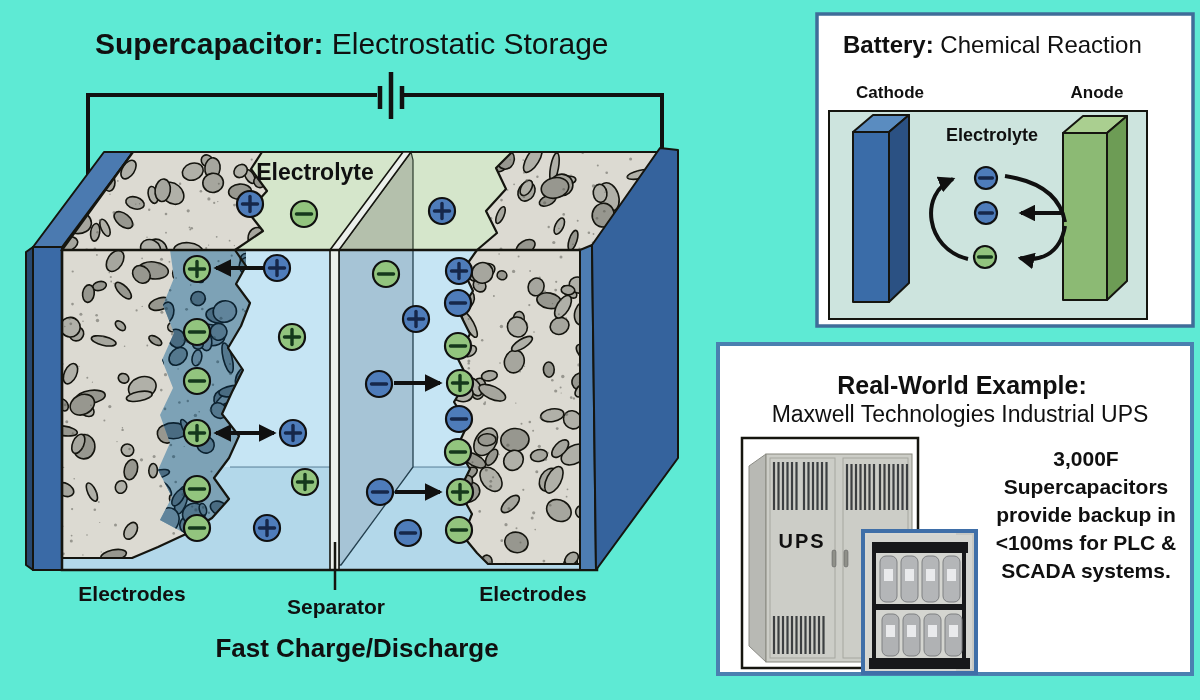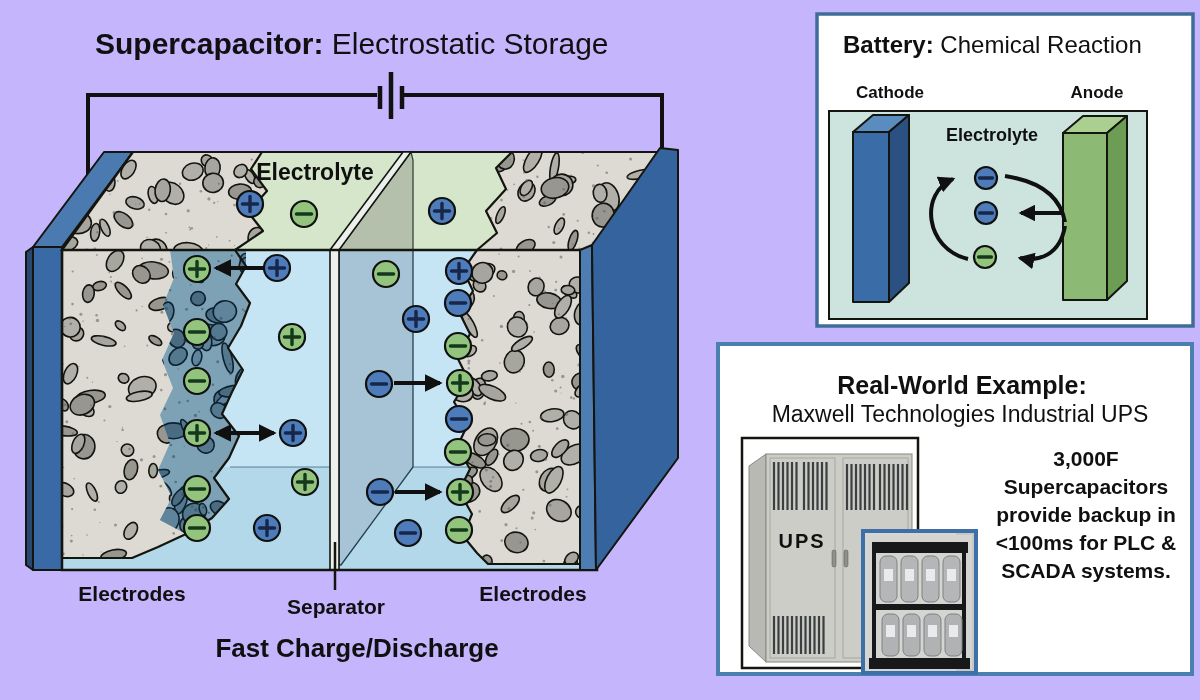--- a/index.html
+++ b/index.html
@@ -1,16 +1,16 @@
 <!DOCTYPE html>
 <html><head>
 <meta charset="utf-8">
 <style>
   html,body{margin:0;padding:0;background:#ffffff;}
-  .stage{position:relative;width:1200px;height:700px;background:#c4b5fd;overflow:hidden;
+  .stage{position:relative;width:1200px;height:700px;background:#5eead4;overflow:hidden;
          font-family:"Liberation Sans",sans-serif;}
   svg{position:absolute;display:block;}
   svg text{font-family:"Liberation Sans",sans-serif;fill:#101010;}
   #sc-svg{left:0;top:0;}
   #bat-svg{left:815px;top:12px;}
   #rw-svg{left:716px;top:342px;}
 </style>
 </head>
 <body>
 

